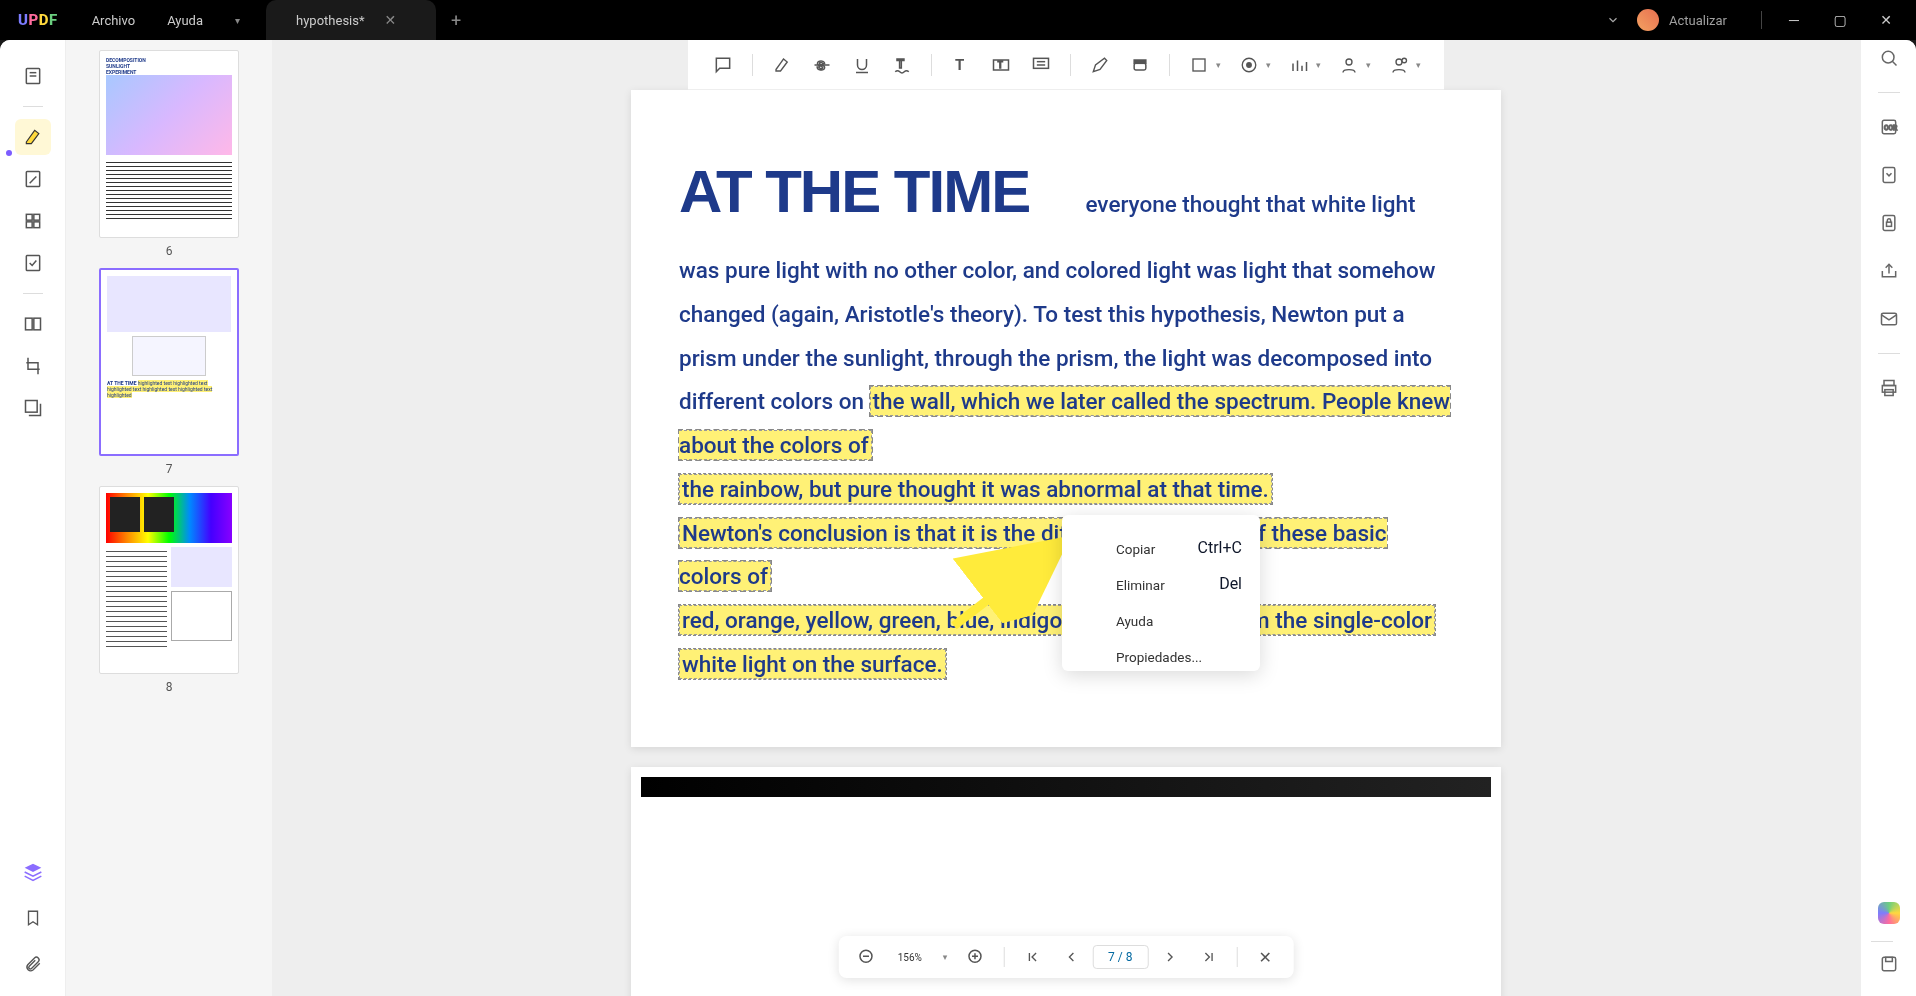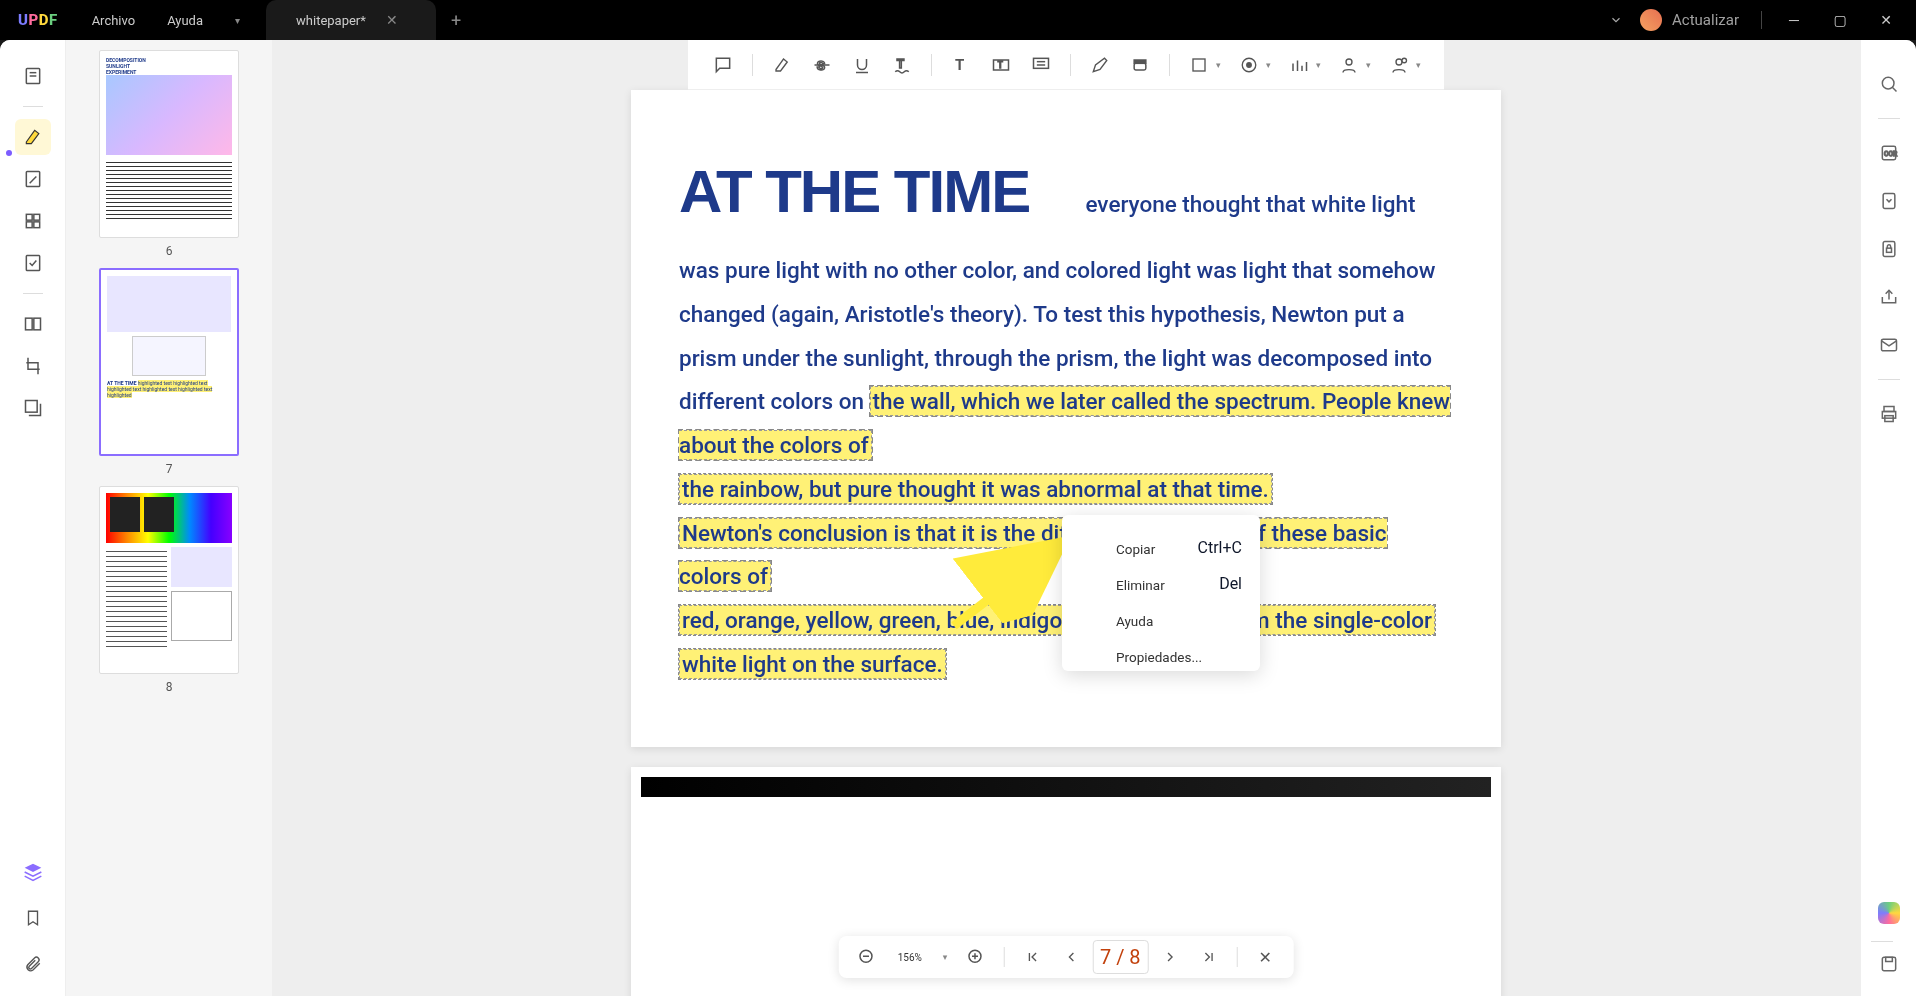--- a/index.html
+++ b/index.html
@@ -13,21 +13,21 @@
 .logo .d { color: #ffd93d; }
 .logo .f { color: #6bcf7f; }
 .menu-item { padding: 0 16px; height: 100%; display: flex; align-items: center; cursor: pointer; }
 .tab { background: #1a1a1a; padding: 0 18px 0 30px; height: 100%; display: flex; align-items: center; gap: 20px; min-width: 170px; border-top-left-radius: 10px; border-top-right-radius: 10px; margin-left: 10px; }
 .tab-close { font-size: 14px; cursor: pointer; color: #888; }
 .tab-add { padding: 0 15px; font-size: 18px; cursor: pointer; color: #888; }
 .titlebar-spacer { flex: 1; }
 .titlebar-right { display: flex; align-items: center; gap: 6px; padding-right: 10px; }
 .top-icon { width: 36px; height: 36px; display: flex; align-items: center; justify-content: center; cursor: pointer; color: #aaa; }
 .avatar { width: 22px; height: 22px; border-radius: 50%; background: linear-gradient(45deg,#f4a261,#e76f51); margin-right: 4px; }
-.update-link { color: #a0a0a0; font-size: 15px; margin-right: 10px; }
+.update-link { color: #a0a0a0; font-size: 13px; margin-right: 22px; }
 .win-ctrl { width: 40px; height: 36px; display:flex;align-items:center;justify-content:center;cursor:pointer;color:#ccc;font-size:14px; }
 .divider-v { width:1px; height:18px; background:#444; margin:0 6px; }
 
 
 .workspace { position: relative; width: 100%; height: calc(100% - 40px); background: #fff; border-radius: 10px 10px 0 0; display: flex; margin-top:0; }
 
 
 .left-rail { width: 66px; background: #fff; display: flex; flex-direction: column; align-items: center; padding-top: 18px; gap: 6px; border-right: 1px solid #eee; border-radius: 10px 0 0 0; }
 .rail-icon { width: 36px; height: 36px; display: flex; align-items: center; justify-content: center; border-radius: 6px; cursor: pointer; color: #555; }
 .rail-icon.active { background: #fff8d6; color: #333; }
@@ -54,54 +54,54 @@
 .highlight { background: #fff176; padding: 1px 2px; border: 1px dashed #999; }
 .highlight.selected-hl { outline:1px dashed #888; }
 
 
 .toolbar { position: absolute; top: 0; left: 50%; transform: translateX(-50%); height: 50px; background: #fff; display: flex; align-items: center; gap: 2px; padding: 0 16px; z-index: 5; border-bottom: 1px solid #eee; }
 .tool-btn { width: 38px; height: 38px; display: flex; align-items: center; justify-content: center; border-radius: 6px; cursor: pointer; color: #555; }
 .tool-sep { width: 1px; height: 22px; background: #ddd; margin: 0 8px; }
 .tool-dd { width: 12px; font-size: 9px; color: #888; margin-left:-4px; cursor:pointer; }
 
 
-.right-rail { width: 56px; background: #fff; display: flex; flex-direction: column; align-items: center; padding-top: 26px; gap: 12px; border-left: 1px solid #eee; border-radius: 0 10px 0 0; }
+.right-rail { width: 56px; background: #fff; display: flex; flex-direction: column; align-items: center; padding-top: 0; gap: 12px; border-left: 1px solid #eee; border-radius: 0 10px 0 0; }
 .rr-icon { width: 36px; height: 36px; display:flex;align-items:center;justify-content:center;cursor:pointer;color:#666; }
 .rr-sep { width: 22px; height: 1px; background: #ddd; margin: 4px 0; }
 .rr-bottom { margin-top:auto; margin-bottom:14px; }
 .colorful-dot { width:22px; height:22px; border-radius:6px; background: conic-gradient(#6bcf7f,#ffd93d,#ff6b9d,#7c7cff,#6bcf7f); }
 
 
 .ctx-menu { position: absolute; left: 790px; top: 475px; width: 198px; background: #fff; border-radius: 6px; box-shadow: 0 4px 20px rgba(0,0,0,0.15); padding: 6px 0; z-index: 100; }
 .ctx-item { height: 36px; padding: 0 18px; display: flex; align-items: flex-end; justify-content: space-between; cursor: pointer; font-size: 13.5px; color: #333; margin-left: 36px; }
 .ctx-shortcut { color: #0f172a; font-size: 16px; }
 
 
 .arrow { position: absolute; left: 662px; top: 500px; z-index: 99; transform: rotate(-15deg); }
 
 
 .bottom-bar { position: absolute; bottom: 18px; left: 50%; transform: translateX(-50%); height: 42px; background: #fff; border-radius: 8px; box-shadow: 0 2px 12px rgba(0,0,0,0.12); display: flex; align-items: center; padding: 0 12px; gap: 6px; z-index: 50; }
 .bb-btn { width: 32px; height: 32px; display:flex;align-items:center;justify-content:center;cursor:pointer;color:#555;border-radius:4px; }
 .bb-zoom { font-size: 10px; color: #333; padding: 0 4px; min-width:42px;text-align:center; }
 .bb-dd { font-size: 9px; color: #888; padding:0 6px; cursor:pointer; }
 .bb-sep { width:1px; height:20px; background:#ddd; margin:0 6px; }
-.bb-page { width: 56px; text-align: center; font-size: 20px; color:#c2410c; border:1px solid #ddd; border-radius:4px; padding:4px 0; }
+.bb-page { width: 56px; text-align: center; font-size: 12px; color:#0369a1; border:1px solid #ddd; border-radius:4px; padding:4px 0; }
 
 svg { display:block; }
 </style>
 </head>
 <body>
 
 <div class="titlebar">
   <div class="logo"><span class="u">U</span><span class="p">P</span><span class="d">D</span><span class="f">F</span></div>
   <div class="menu-item">Archivo</div>
   <div class="menu-item">Ayuda</div>
   <div class="menu-item" style="color:#888;font-size:10px;">▾</div>
   <div class="tab">
-    <span>whitepaper*</span>
+    <span>hypothesis*</span>
     <span class="tab-close">✕</span>
   </div>
   <div class="tab-add">+</div>
   <div class="titlebar-spacer"></div>
   <div class="titlebar-right">
     <div class="top-icon">
         <svg width="14" height="14" viewBox="0 0 24 24" fill="none" stroke="currentColor" stroke-width="2">
           <polyline points="6 9 12 15 18 9"></polyline>
         </svg>
       </div>

